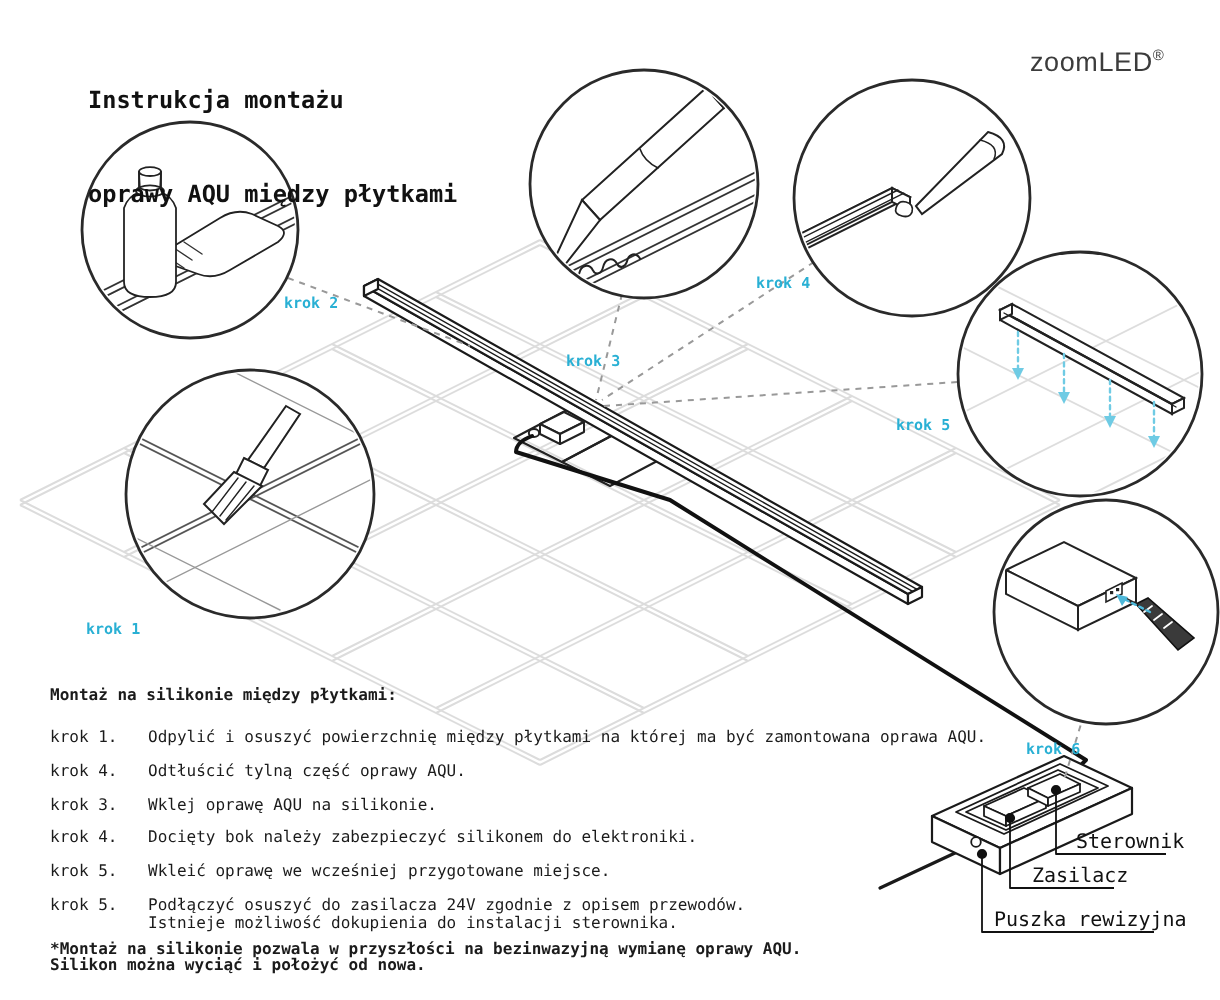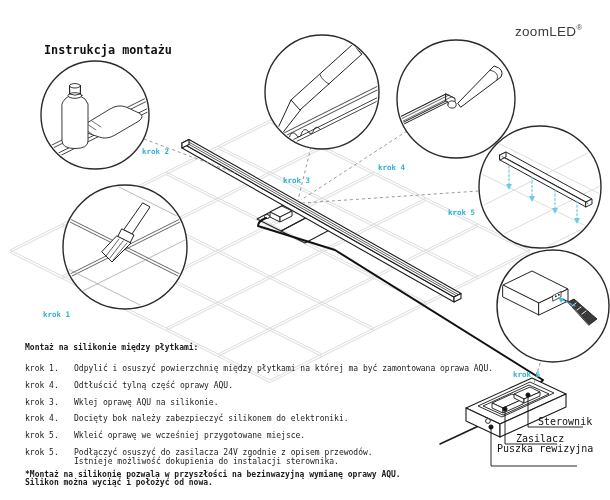--- a/index.html
+++ b/index.html
@@ -212,33 +212,34 @@
       <g>
         <path d="M575 306 L563 300" stroke="#4db8d9" stroke-width="1.2" stroke-dasharray="2 2"></path>
         <polygon points="558,297 564,298.5 561,303" fill="#4db8d9"></polygon>
       </g>
     </g>
   </g>
 </svg>
 
 <div class="abs title" style="left:25px;top:12px">
   <div>Instrukcja montażu</div>
+  <div>oprawy AQU między płytkami</div>
 </div>
 <div class="abs logo" style="left:515px;top:23px"><span>zoomLED</span><sup>®</sup></div>
 
 <span class="abs kroklbl" style="left:43px;top:286px">krok 1</span>
 <span class="abs kroklbl" style="left:142px;top:123px">krok 2</span>
 <span class="abs kroklbl" style="left:283px;top:152px">krok 3</span>
-<span class="abs kroklbl" style="left:378px;top:139px">krok 4</span>
+<span class="abs kroklbl" style="left:378px;top:113px">krok 4</span>
 <span class="abs kroklbl" style="left:448px;top:184px">krok 5</span>
 <span class="abs kroklbl" style="left:513px;top:346px">krok 6</span>
 
 <span class="abs partlbl" style="left:538px;top:417px">Sterownik</span>
 <span class="abs partlbl" style="left:516px;top:434px">Zasilacz</span>
-<span class="abs partlbl" style="left:497px;top:444px">Puszka rewizyjna</span>
+<span class="abs partlbl" style="left:497px;top:456px">Puszka rewizyjna</span>
 
 <div>
   <div class="row heading" style="top:343px">Montaż na silikonie między płytkami:</div>
   <div class="row" style="top:363.5px"><span class="slabel">krok 1.</span><span>Odpylić i osuszyć powierzchnię między płytkami na której ma być zamontowana oprawa AQU.</span></div>
   <div class="row" style="top:380.5px"><span class="slabel">krok 4.</span><span>Odtłuścić tylną część oprawy AQU.</span></div>
   <div class="row" style="top:397.5px"><span class="slabel">krok 3.</span><span>Wklej oprawę AQU na silikonie.</span></div>
   <div class="row" style="top:413.5px"><span class="slabel">krok 4.</span><span>Docięty bok należy zabezpieczyć silikonem do elektroniki.</span></div>
   <div class="row" style="top:430.5px"><span class="slabel">krok 5.</span><span>Wkleić oprawę we wcześniej przygotowane miejsce.</span></div>
   <div class="row" style="top:447.5px"><span class="slabel">krok 5.</span><span>Podłączyć osuszyć do zasilacza 24V zgodnie z opisem przewodów.</span></div>
   <div class="row" style="top:456.5px"><span class="slabel"></span><span>Istnieje możliwość dokupienia do instalacji sterownika.</span></div>

